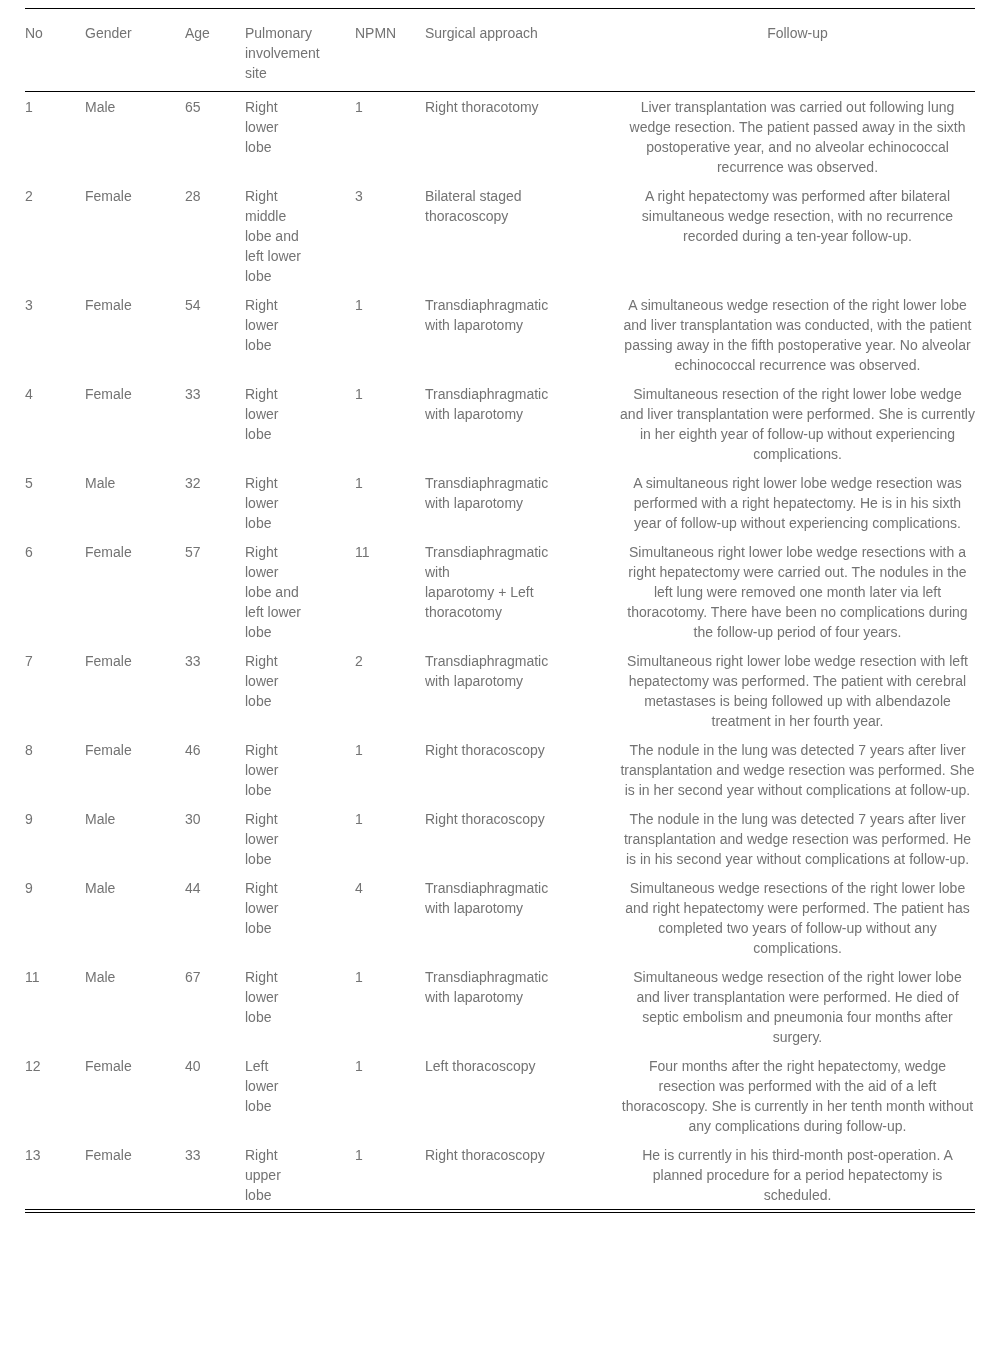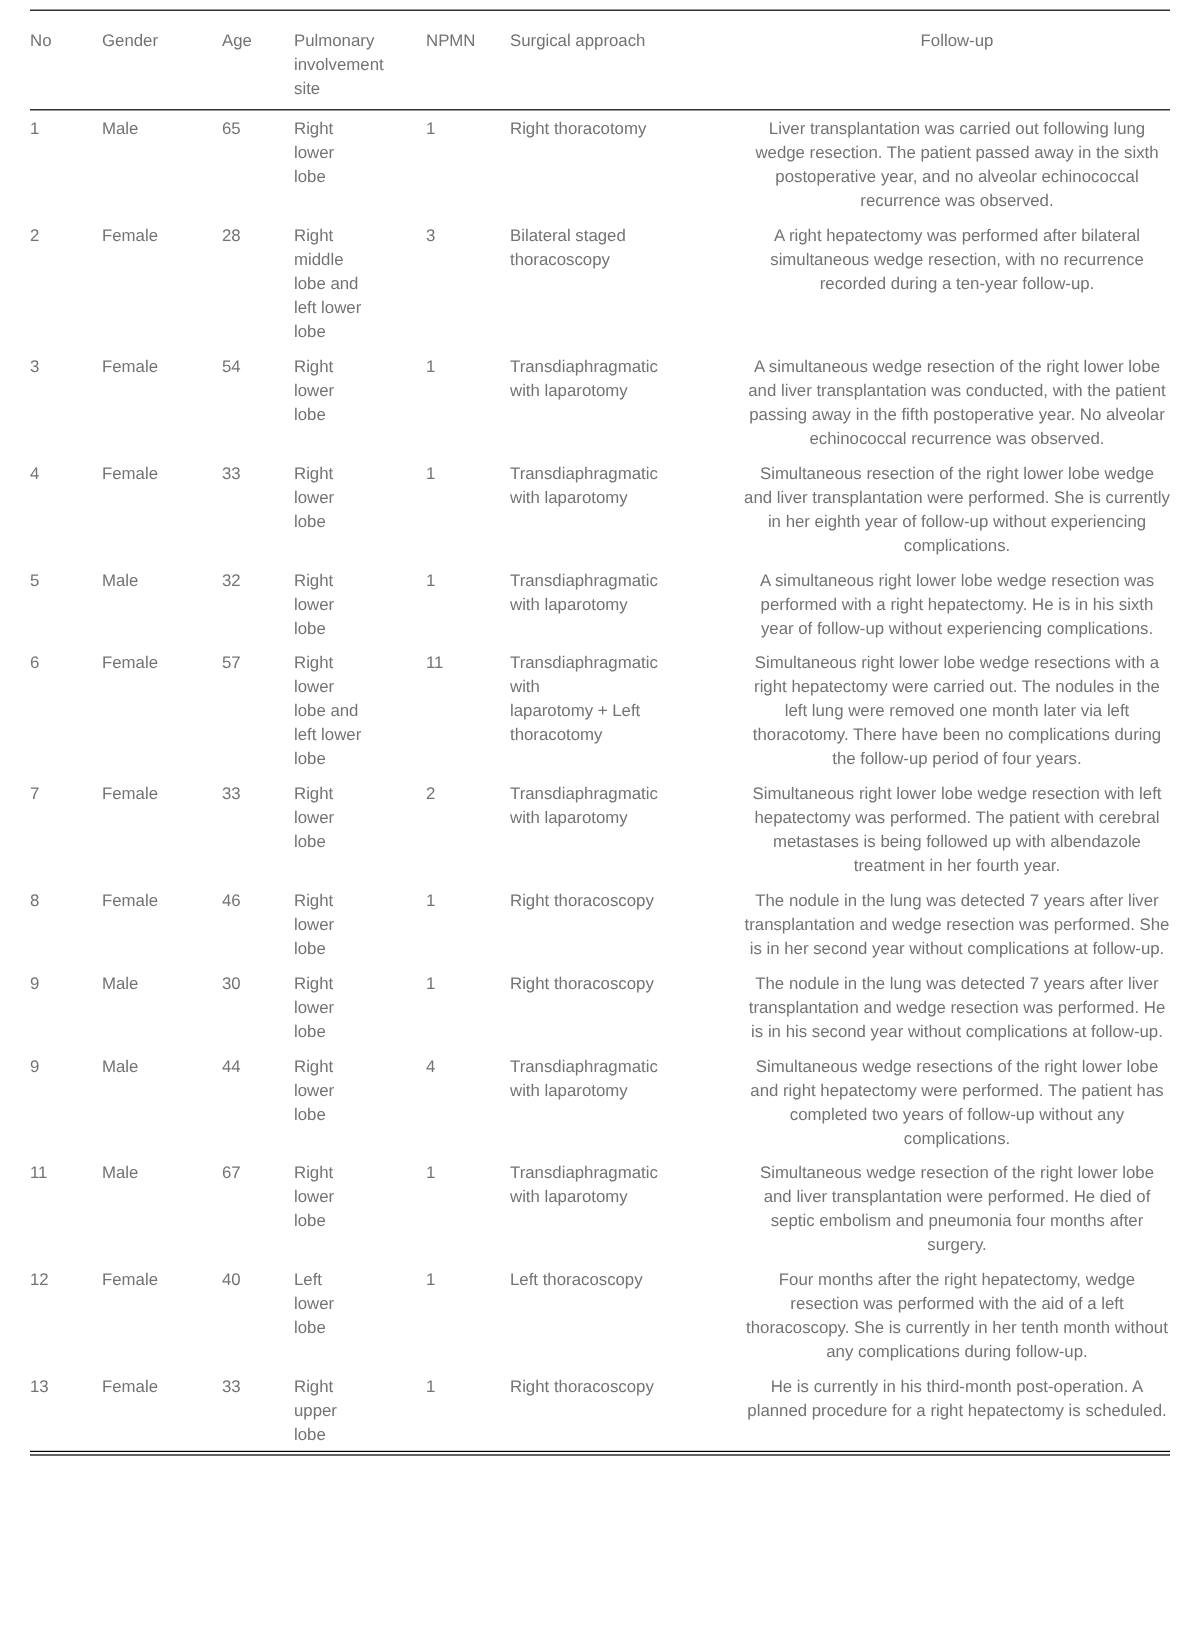--- a/index.html
+++ b/index.html
@@ -227,17 +227,17 @@
         </tr>
         <tr>
           <td>13</td>
           <td>Female</td>
           <td>33</td>
           <td>Right
 upper
 lobe</td>
           <td>1</td>
           <td>Right thoracoscopy</td>
-          <td>He is currently in his third-month post-operation. A planned procedure for a right hepatectomy is scheduled.</td>
+          <td>He is currently in his third-month post-operation. A planned procedure for a period hepatectomy is scheduled.</td>
         </tr>
       </tbody>
   </table>
 </div>
 
 </body></html>

